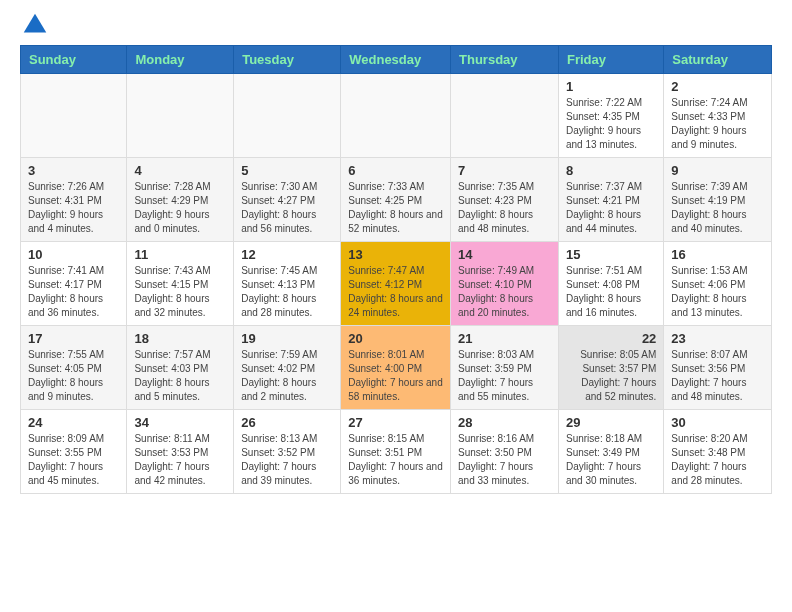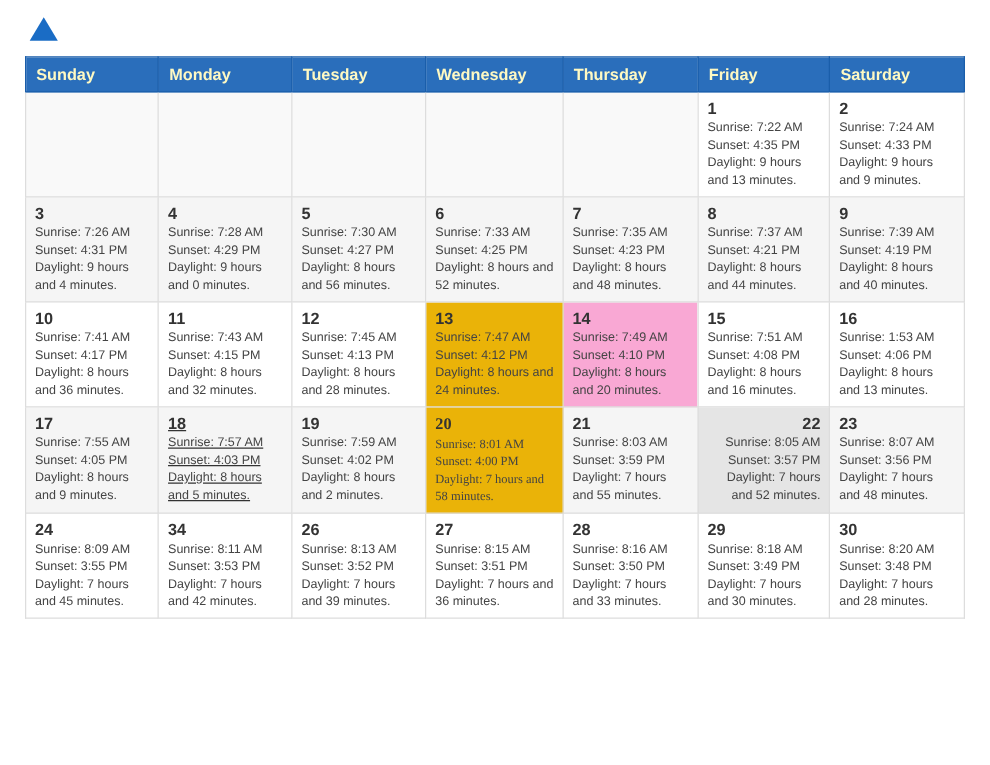--- a/index.html
+++ b/index.html
@@ -14,21 +14,21 @@
     .logo-icon { width: 30px; height: 30px; margin-right: 4px; }
     
     .title-section { text-align: right; }
     .month-title { font-size: 36px; font-weight: bold; color: #333; }
     .location { font-size: 16px; color: #555; }
     
     .calendar { width: 100%; border-collapse: collapse; margin: 0 10px; width: calc(100% - 20px); margin-left: 10px; }
     
     .calendar th {
       background-color: #2a6ebb;
-      color: #fef9c3;
+      color: #86efac;
       text-align: left;
       padding: 6px 8px;
       font-size: 13px;
       font-weight: bold;
       border: 1px solid #1a5eaa;
     }
     
     .calendar td {
       vertical-align: top;
       padding: 5px 7px;
@@ -190,33 +190,33 @@
 Daylight: 8 hours and 13 minutes.</div>
           </td>
         </tr>
         <tr>
           <td style="background: rgb(245, 245, 245);">
             <span class="day-number">17</span>
             <div class="day-info">Sunrise: 7:55 AM
 Sunset: 4:05 PM
 Daylight: 8 hours and 9 minutes.</div>
           </td>
-          <td style="background: rgb(245, 245, 245); text-decoration: underline;">
+          <td style="background: rgb(245, 245, 245);">
             <span class="day-number">18</span>
             <div class="day-info">Sunrise: 7:57 AM
 Sunset: 4:03 PM
 Daylight: 8 hours and 5 minutes.</div>
           </td>
           <td style="background: rgb(245, 245, 245);">
             <span class="day-number">19</span>
             <div class="day-info">Sunrise: 7:59 AM
 Sunset: 4:02 PM
 Daylight: 8 hours and 2 minutes.</div>
           </td>
-          <td style="background: #eab308; font-family: Liberation Serif, serif;">
+          <td style="background: #fdba74;">
             <span class="day-number">20</span>
             <div class="day-info">Sunrise: 8:01 AM
 Sunset: 4:00 PM
 Daylight: 7 hours and 58 minutes.</div>
           </td>
           <td style="background: rgb(245, 245, 245);">
             <span class="day-number">21</span>
             <div class="day-info">Sunrise: 8:03 AM
 Sunset: 3:59 PM
 Daylight: 7 hours and 55 minutes.</div>

